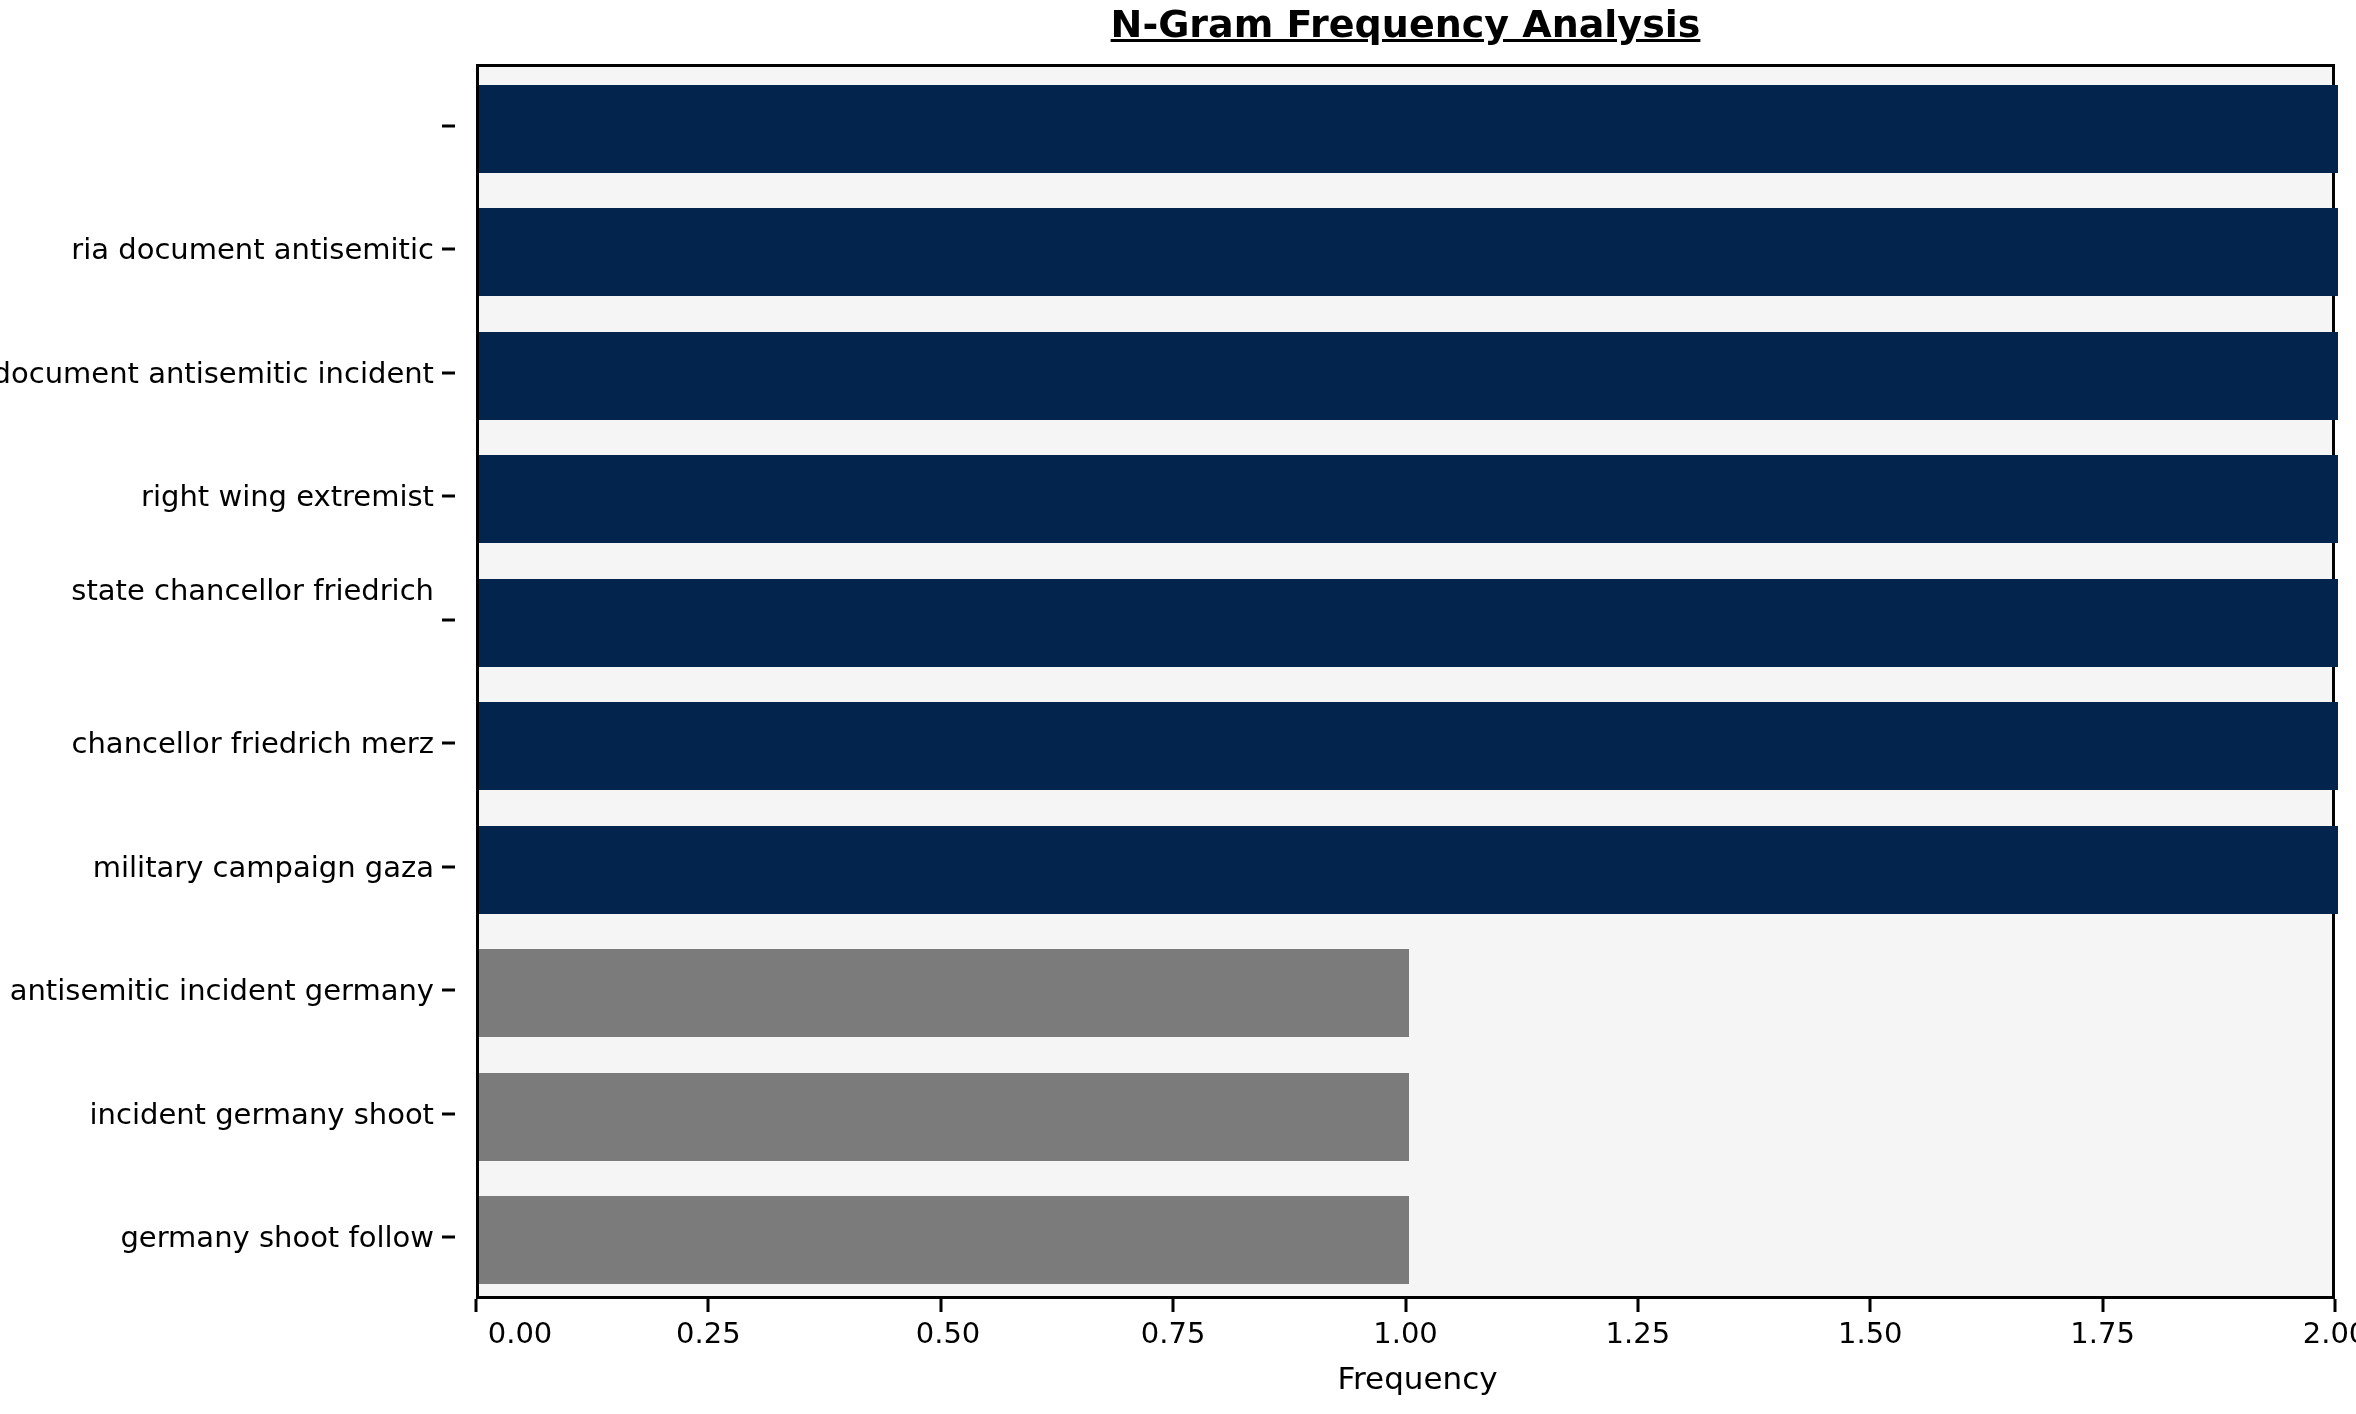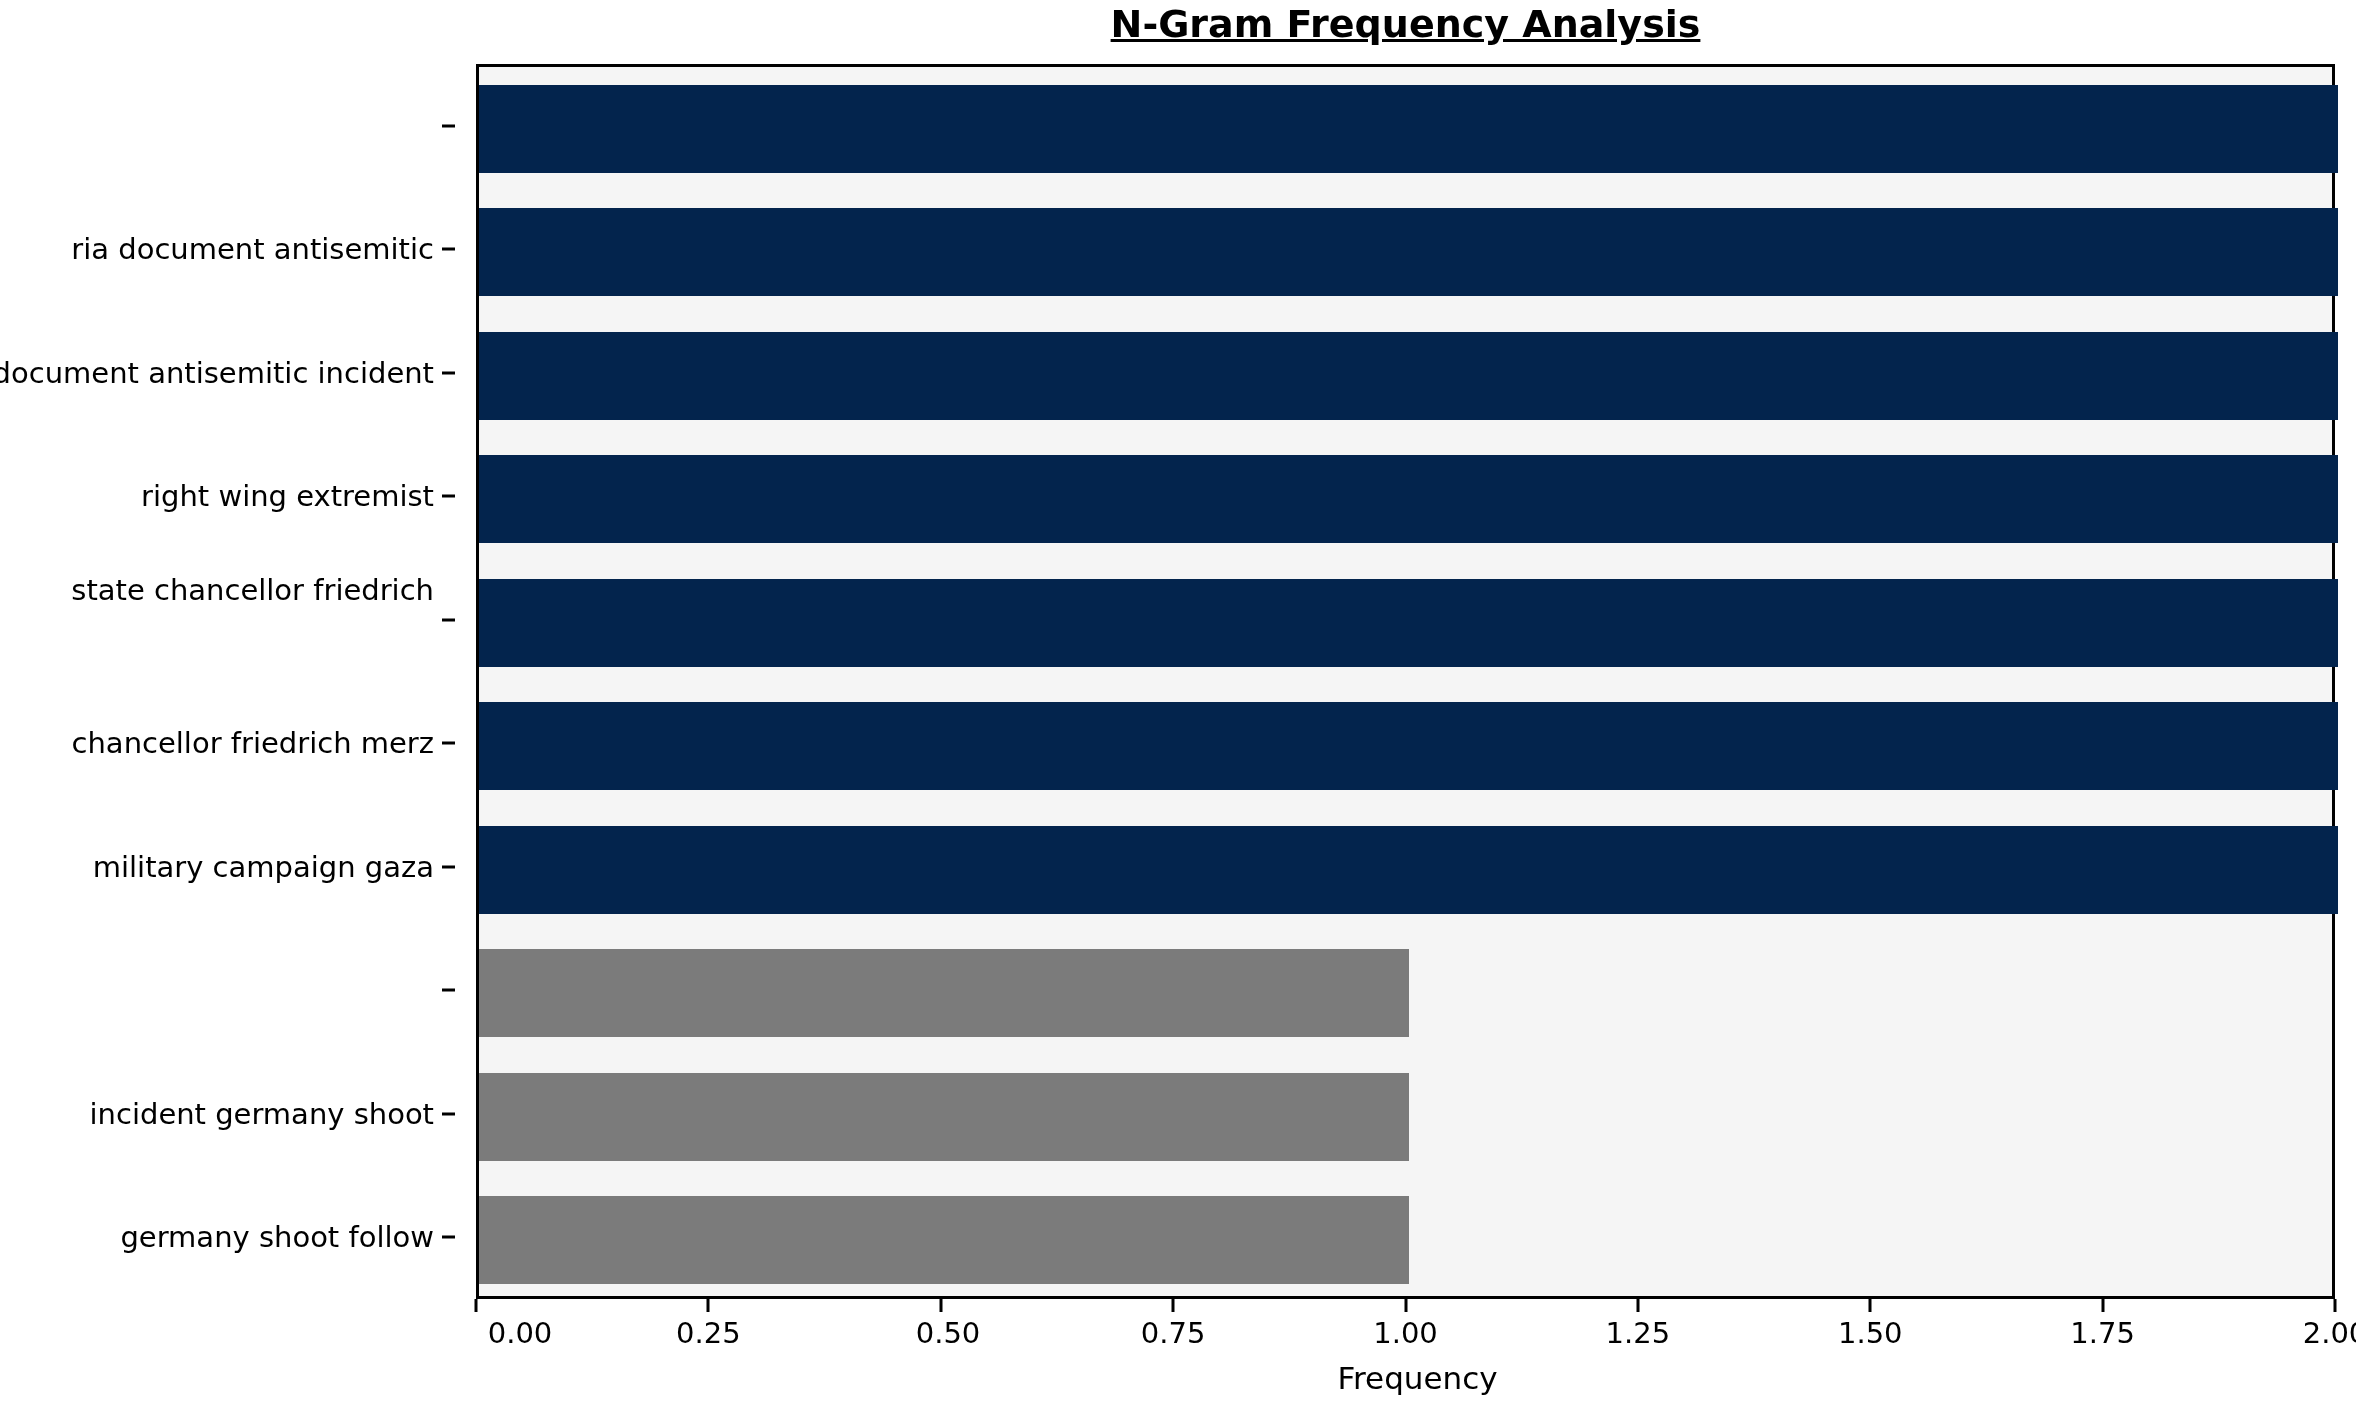--- a/index.html
+++ b/index.html
@@ -157,20 +157,21 @@
       <div class="y-tick-label" style="top: 308.75px;">document antisemitic incident</div>
       <div class="y-tick-mark" style="top: 432.25px;"></div>
       <div class="y-tick-label" style="top: 432.25px;">right wing extremist</div>
       <div class="y-tick-mark" style="top: 555.75px;"></div>
       <div class="y-tick-label" style="top: 526px;">state chancellor friedrich</div>
       <div class="y-tick-mark" style="top: 679.25px;"></div>
       <div class="y-tick-label" style="top: 679.25px;">chancellor friedrich merz</div>
       <div class="y-tick-mark" style="top: 802.75px;"></div>
       <div class="y-tick-label" style="top: 802.75px;">military campaign gaza</div>
       <div class="y-tick-mark" style="top: 926.25px;"></div>
+      <div class="y-tick-label" style="top: 926.25px;">antisemitic incident germany</div>
       <div class="y-tick-mark" style="top: 1049.75px;"></div>
       <div class="y-tick-label" style="top: 1049.75px;">incident germany shoot</div>
       <div class="y-tick-mark" style="top: 1173.25px;"></div>
       <div class="y-tick-label" style="top: 1173.25px;">germany shoot follow</div>
     </div>
 
   <div id="x-ticks">
       <div class="x-tick-mark" style="left: 0px;"></div>
       <div class="x-tick-label" style="left: 2px; margin-left: 42px;">0.00</div>
       <div class="x-tick-mark" style="left: 232.375px;"></div>

